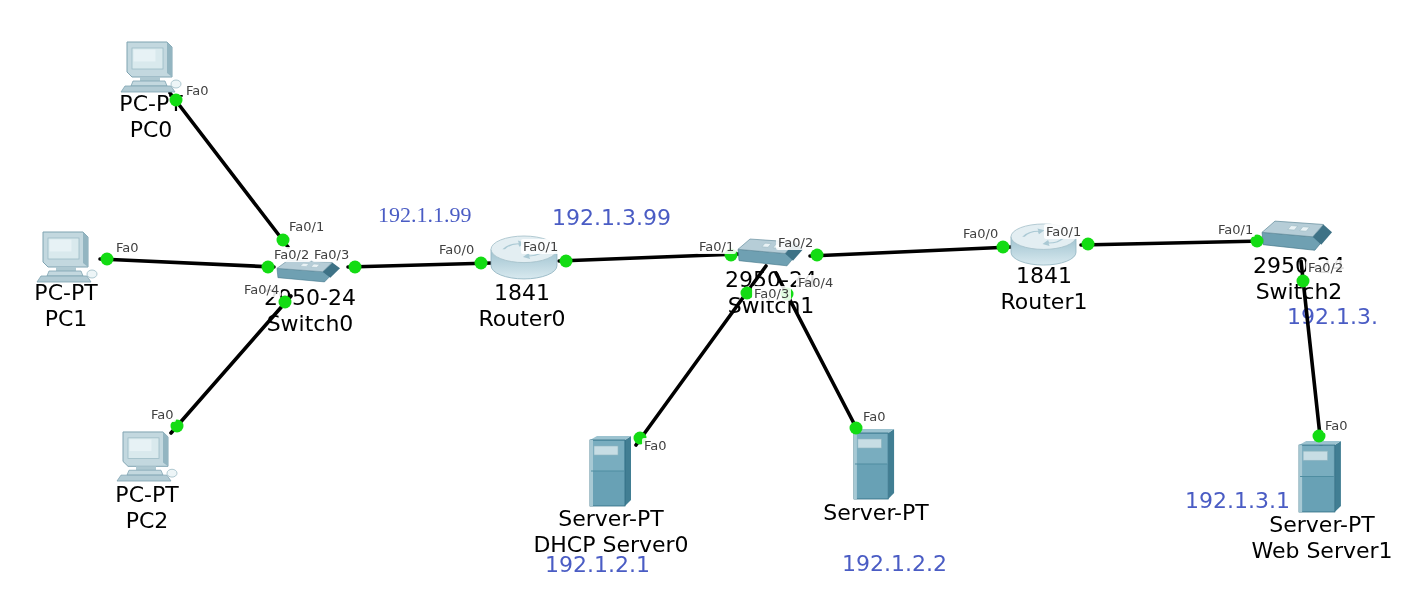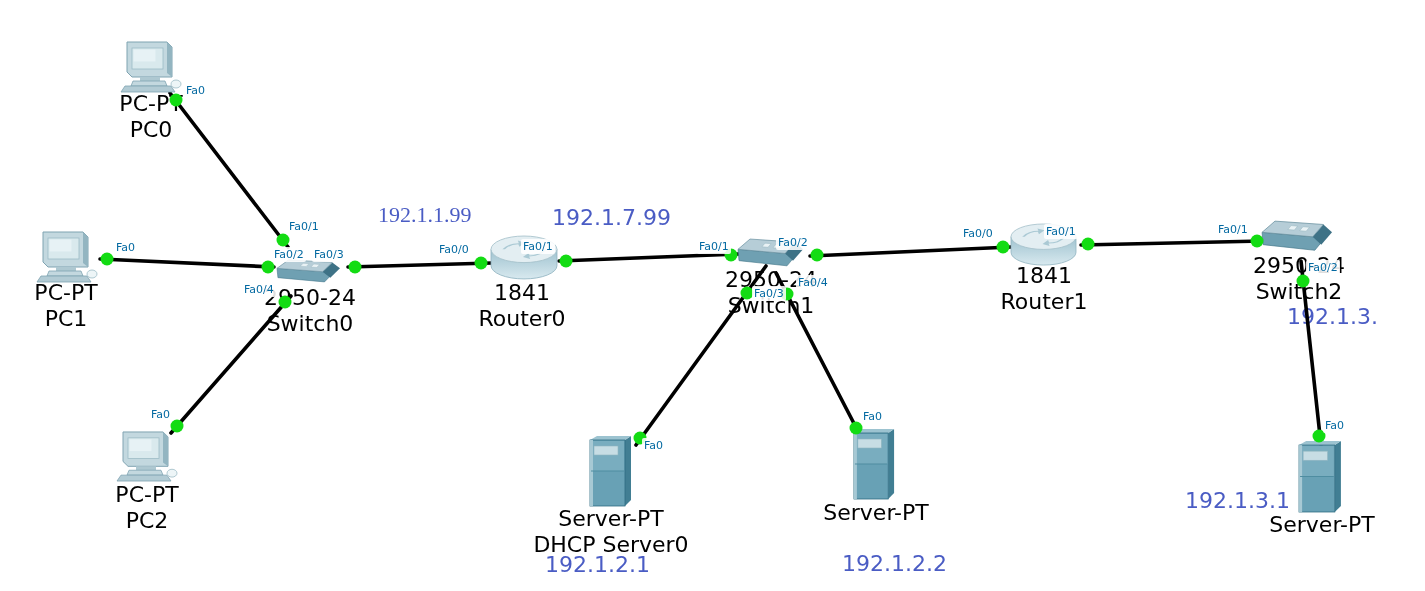--- a/index.html
+++ b/index.html
@@ -5,21 +5,21 @@
   html,body{margin:0;padding:0;background:#ffffff;}
   .stage{position:relative;width:1425px;height:591px;background:#ffffff;overflow:hidden;
          font-family:"DejaVu Sans","Liberation Sans",sans-serif;}
   .layer{position:absolute;left:0;top:0;width:100%;height:100%;}
   .cable-layer{position:absolute;left:0;top:0;}
   .devlabel{position:absolute;transform:translateX(-50%);text-align:center;
             font-size:22px;line-height:26px;color:#000;white-space:nowrap;}
   .note{position:absolute;font-size:22px;line-height:26px;white-space:nowrap;}
   .dot{position:absolute;width:13px;height:13px;border-radius:50%;
        transform:translate(-50%,-50%);}
-  .portlabel{position:absolute;font-size:11px;line-height:15px;color:#0369a1;
+  .portlabel{position:absolute;font-size:13px;line-height:15px;color:#404040;
              background:rgba(255,255,255,0.87);padding:0 2px;border-radius:2px;
              white-space:nowrap;}
   .devicon{position:absolute;}
   .devicon svg{display:block;width:100%;height:100%;}
 </style>
 </head>
 <body>
 
 <div class="stage">
   <div class="layer">
@@ -57,25 +57,26 @@
       </div>
       <div class="devlabel" style="left: 611px; top: 506px; color: rgb(0, 0, 0);">
         <div>Server-PT</div>
         <div>DHCP Server0</div>
       </div>
       <div class="devlabel" style="left: 876px; top: 500px; color: rgb(0, 0, 0);">
         <div>Server-PT</div>
       </div>
       <div class="devlabel" style="left: 1322px; top: 512px; color: rgb(0, 0, 0);">
         <div>Server-PT</div>
+        <div>Web Server1</div>
       </div>
     </div>
   <div class="layer">
       <div class="note" style="left: 378px; top: 202px; color: rgb(74, 92, 196); font-family: Liberation Serif, serif;">192.1.1.99</div>
-      <div class="note" style="left: 552px; top: 205px; color: rgb(74, 92, 196);">192.1.7.99</div>
+      <div class="note" style="left: 552px; top: 205px; color: rgb(74, 92, 196);">192.1.3.99</div>
       <div class="note" style="left: 1287px; top: 304px; color: rgb(74, 92, 196);">192.1.3.</div>
       <div class="note" style="left: 545px; top: 552px; color: rgb(74, 92, 196);">192.1.2.1</div>
       <div class="note" style="left: 842px; top: 551px; color: rgb(74, 92, 196);">192.1.2.2</div>
       <div class="note" style="left: 1185px; top: 488px; color: rgb(74, 92, 196);">192.1.3.1</div>
     </div>
   <svg class="cable-layer" width="1425" height="591">
       <line x1="170" y1="93" x2="288" y2="247" stroke="#000000" stroke-width="3.6" stroke-linecap="round"></line>
       <line x1="100" y1="259" x2="274" y2="267" stroke="#000000" stroke-width="3.6" stroke-linecap="round"></line>
       <line x1="171" y1="433" x2="291" y2="296" stroke="#000000" stroke-width="3.6" stroke-linecap="round"></line>
       <line x1="348" y1="267" x2="492" y2="263" stroke="#000000" stroke-width="3.6" stroke-linecap="round"></line>

